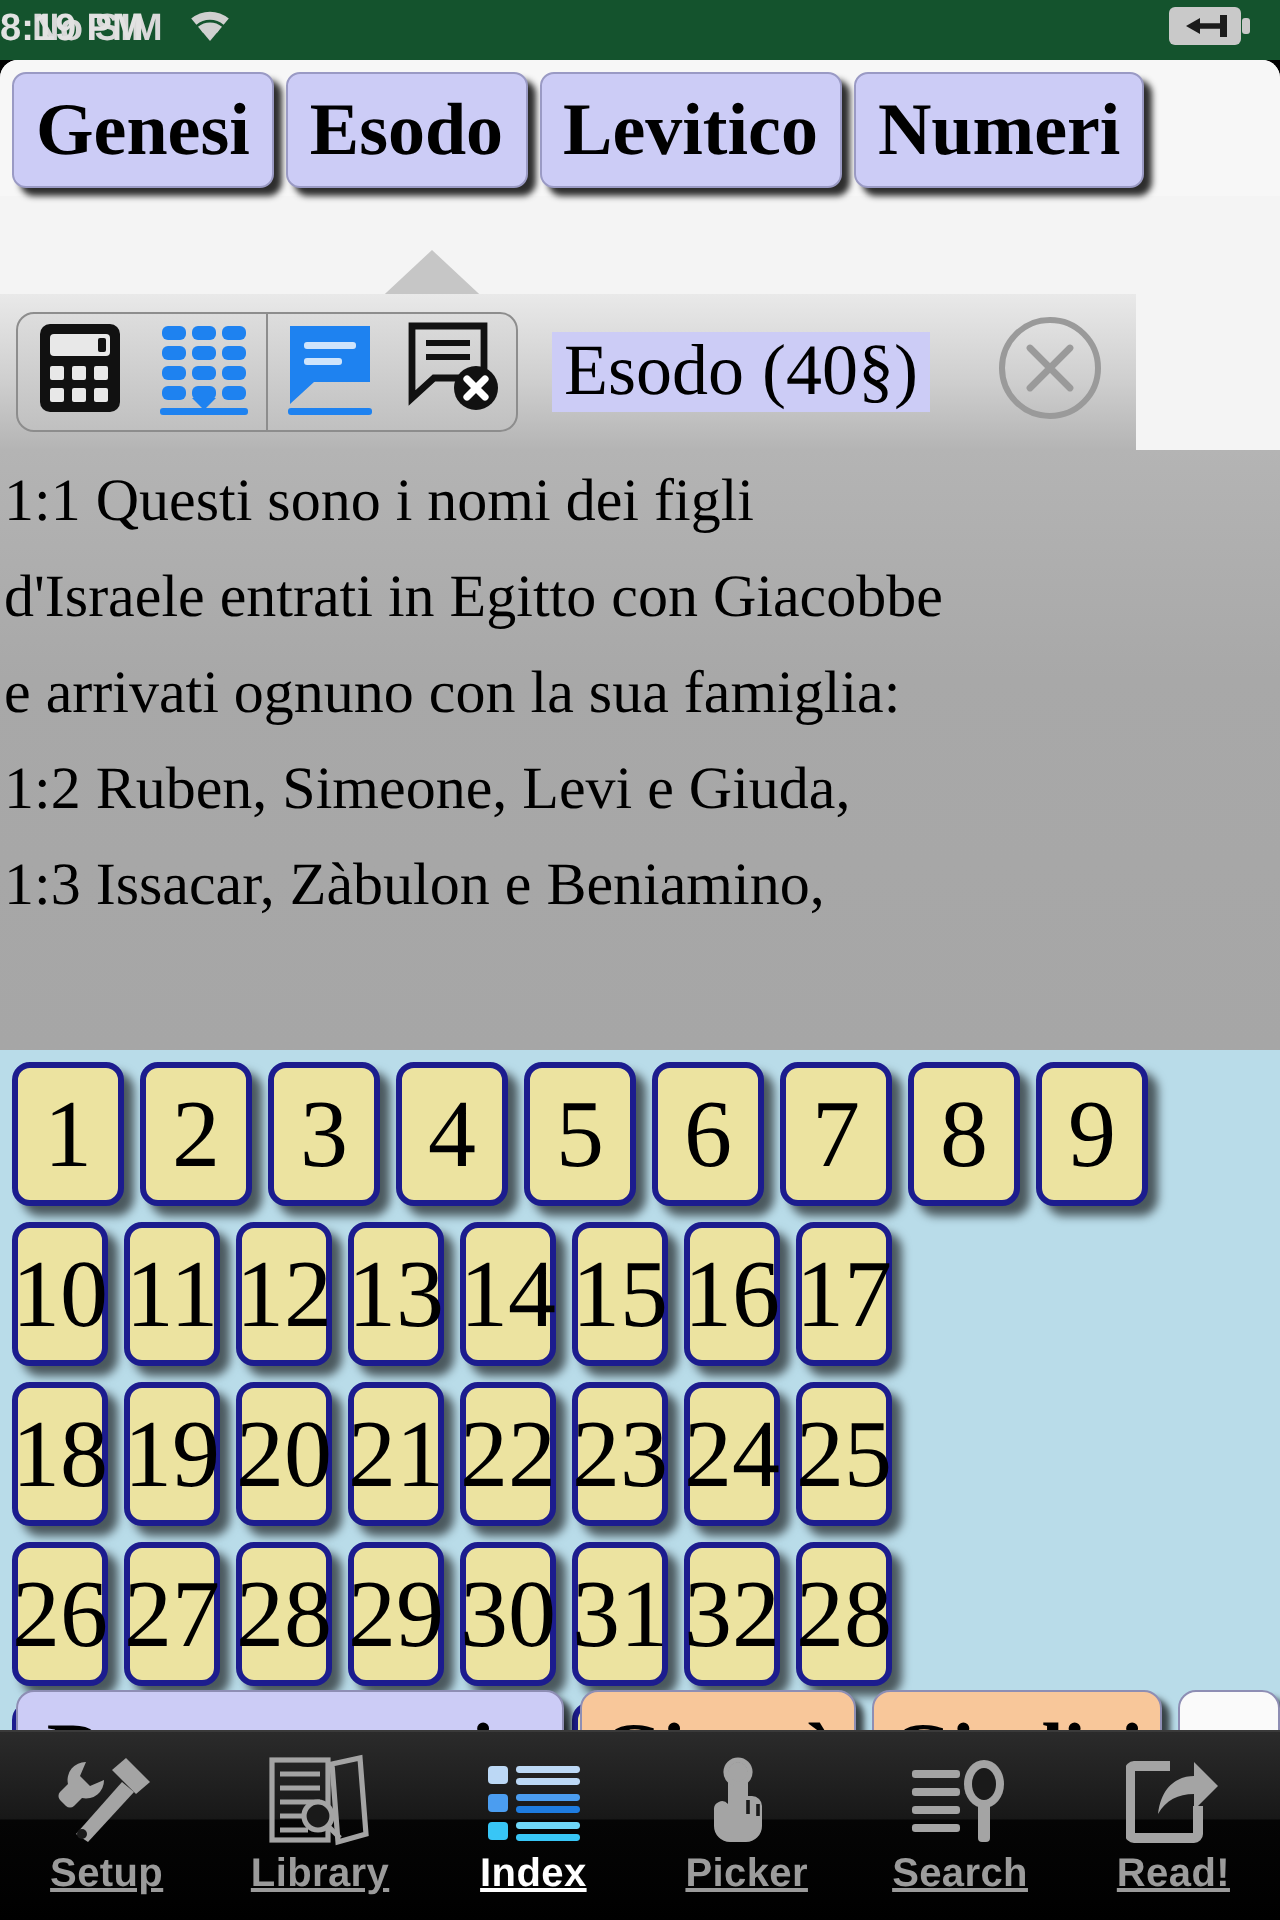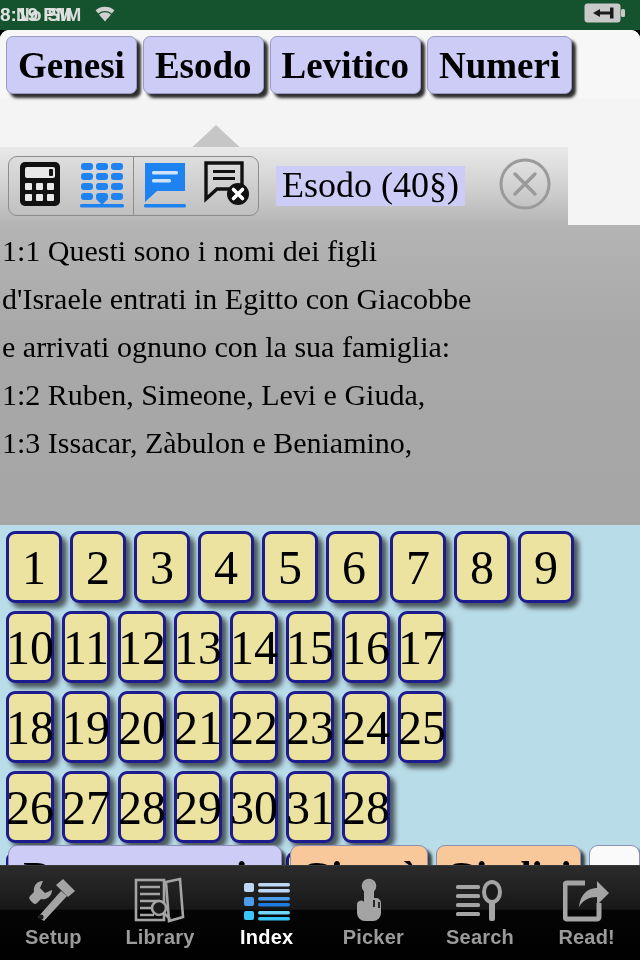--- a/index.html
+++ b/index.html
@@ -138,21 +138,21 @@
 
   
   .tabbar{
     position:absolute; left:0; bottom:0; width:640px; height:95px;
     background:linear-gradient(180deg,#2b2b2b 0%,#181818 46%,#050505 47%,#000 100%);
     display:flex; align-items:stretch;
     border-top:1px solid #3a3a3a;
   }
   .tab{
     flex:1; display:flex; flex-direction:column; align-items:center;
-    justify-content:center; gap:3px; color:#9b9b9b;
+    justify-content:center; gap:3px; color:#9b9b9b;text-decoration:underline;
   }
   .tab .ticon{ height:46px; display:flex; align-items:flex-end; justify-content:center; }
   .tab .tlabel{ font-size:20px; font-weight:bold; letter-spacing:.2px; }
   .tab.active{ color:#ffffff; }
   .tab.active .tabbox{
     position:absolute; width:92px; height:88px; border-radius:11px;
     background:#3a3a3a; z-index:-1;
   }
   .tabinner{ position:relative; display:flex; flex-direction:column;
     align-items:center; justify-content:center; gap:3px; width:100%; height:100%; }
@@ -325,20 +325,21 @@
         <div class="numbtn w2">25</div>
       </div>
 
       <div class="gridrow">
         <div class="numbtn w2">26</div>
         <div class="numbtn w2">27</div>
         <div class="numbtn w2">28</div>
         <div class="numbtn w2">29</div>
         <div class="numbtn w2">30</div>
         <div class="numbtn w2">31</div>
+        <div class="numbtn w2">32</div>
         <div class="numbtn w2">28</div>
       </div>
 
       <div class="gridrow">
         <div class="numbtn w2">34</div>
         <div class="numbtn w2">35</div>
         <div class="numbtn w2">36</div>
         <div class="numbtn w2">37</div>
         <div class="numbtn w2">38</div>
         <div class="numbtn w2">39</div>

